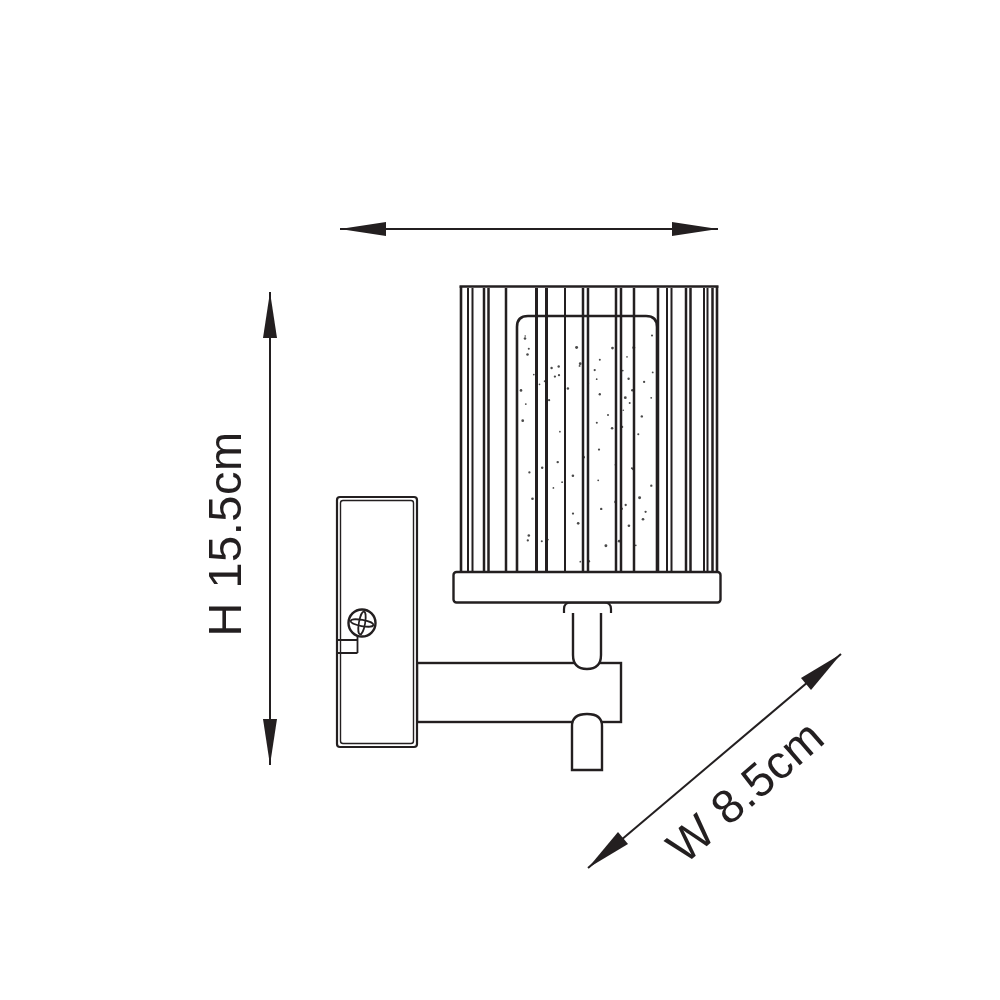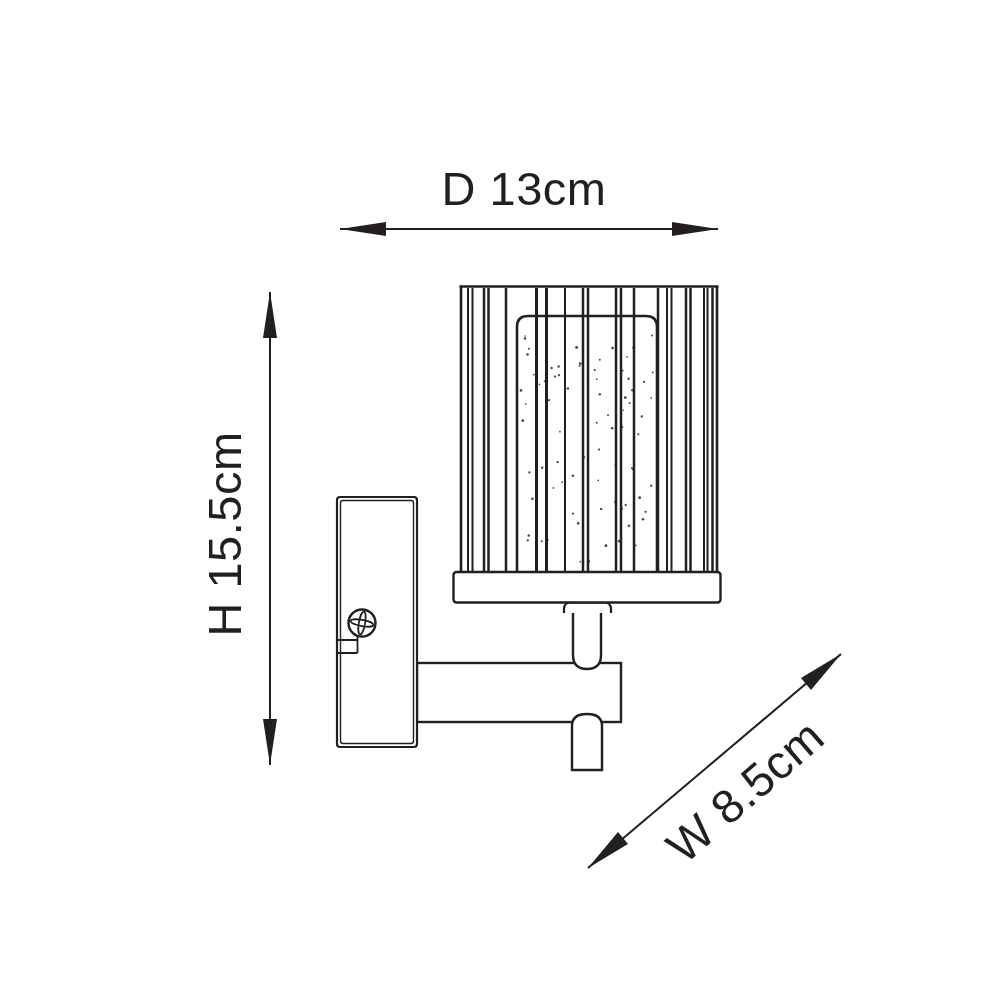--- a/index.html
+++ b/index.html
@@ -187,17 +187,16 @@
         <polygon points="270,765 263,719 277,719" fill="#231f20" stroke="none"></polygon>
       </g>
       <g>
         <line x1="588" y1="868" x2="841" y2="654"></line>
         <polygon points="588,868 628,844 618,832" fill="#231f20" stroke="none"></polygon>
         <polygon points="841,654 811,690 801,678" fill="#231f20" stroke="none"></polygon>
       </g>
     </g>
   </svg>
 
-  <div class="dim-label dim-d">D 13cm</div>
   <div class="dim-label dim-h">H 15.5cm</div>
   <div class="dim-label dim-w">W 8.5cm</div>
 
 </div>
 
 </body></html>

